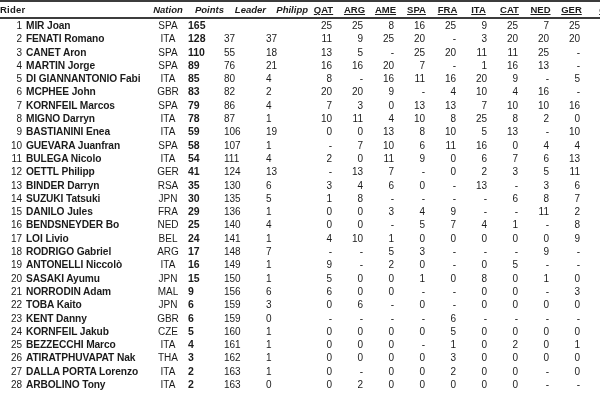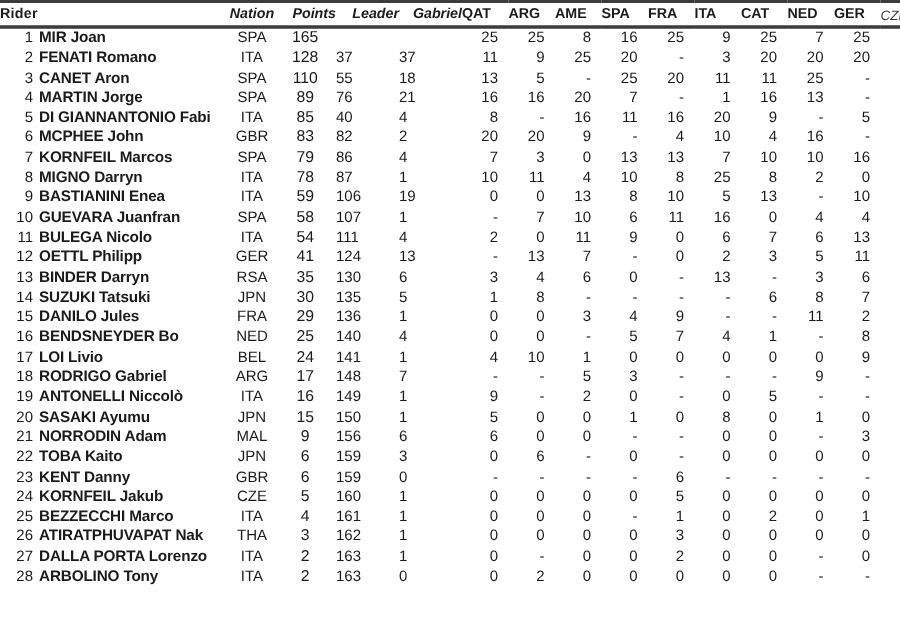--- a/index.html
+++ b/index.html
@@ -68,24 +68,25 @@
     padding-right: 5px;
   }
   th.h-leader, th.h-prev {
     font-style: italic;
     font-weight: normal;
     text-align: right;
     font-size: 10px;
     padding-right: 4px;
   }
   th.h-race {
-    text-align: left;
+    text-align: center;
     font-size: 9.5px;
     font-weight: bold;
     padding-right: 7px;
+    text-decoration: underline;
   }
   th.h-race.upcoming {
     font-style: italic;
     font-weight: normal;
     color: #3b3b3b;
     font-size: 9px;
   }
   tbody td {
     font-size: 10.2px;
     padding: 0;
@@ -105,22 +106,22 @@
     font-weight: bold;
     font-size: 10.2px;
     letter-spacing: -0.1px;
   }
   td.nation {
     text-align: center;
     font-weight: normal;
     font-size: 10px;
   }
   td.points {
-    text-align: center;
-    font-weight: normal;
+    text-align: left;
+    font-weight: bold;
     padding-right: 5px;
     font-size: 10.5px;
   }
   td.leader, td.prev {
     padding-right: 4px;
     font-weight: normal;
     font-size: 10px;
   }
   td.race {
     text-align: right;
@@ -163,21 +164,21 @@
     </colgroup>
     <thead>
       <tr class="head-rule-top">
         <td colspan="16"></td>
       </tr>
       <tr class="headrow">
         <th class="h-rider" colspan="2">Rider</th>
         <th class="h-nation">Nation</th>
         <th class="h-points">Points</th>
         <th class="h-leader">Leader</th>
-        <th class="h-prev">Gabriel</th>
+        <th class="h-prev">Philipp</th>
         <th class="h-race">QAT</th>
         <th class="h-race">ARG</th>
         <th class="h-race">AME</th>
         <th class="h-race">SPA</th>
         <th class="h-race">FRA</th>
         <th class="h-race">ITA</th>
         <th class="h-race">CAT</th>
         <th class="h-race">NED</th>
         <th class="h-race">GER</th>
         <th class="h-race upcoming">CZE</th>
@@ -254,21 +255,21 @@
           <td class="race">16</td>
           <td class="race">13</td>
           <td class="race">-</td>
           <td class="race"></td>
         </tr>
         <tr>
           <td class="pos">5</td>
           <td class="name">DI GIANNANTONIO Fabi</td>
           <td class="nation">ITA</td>
           <td class="points">85</td>
-          <td class="leader">40</td>
+          <td class="leader">80</td>
           <td class="prev">4</td>
           <td class="race">8</td>
           <td class="race">-</td>
           <td class="race">16</td>
           <td class="race">11</td>
           <td class="race">16</td>
           <td class="race">20</td>
           <td class="race">9</td>
           <td class="race">-</td>
           <td class="race">5</td>

